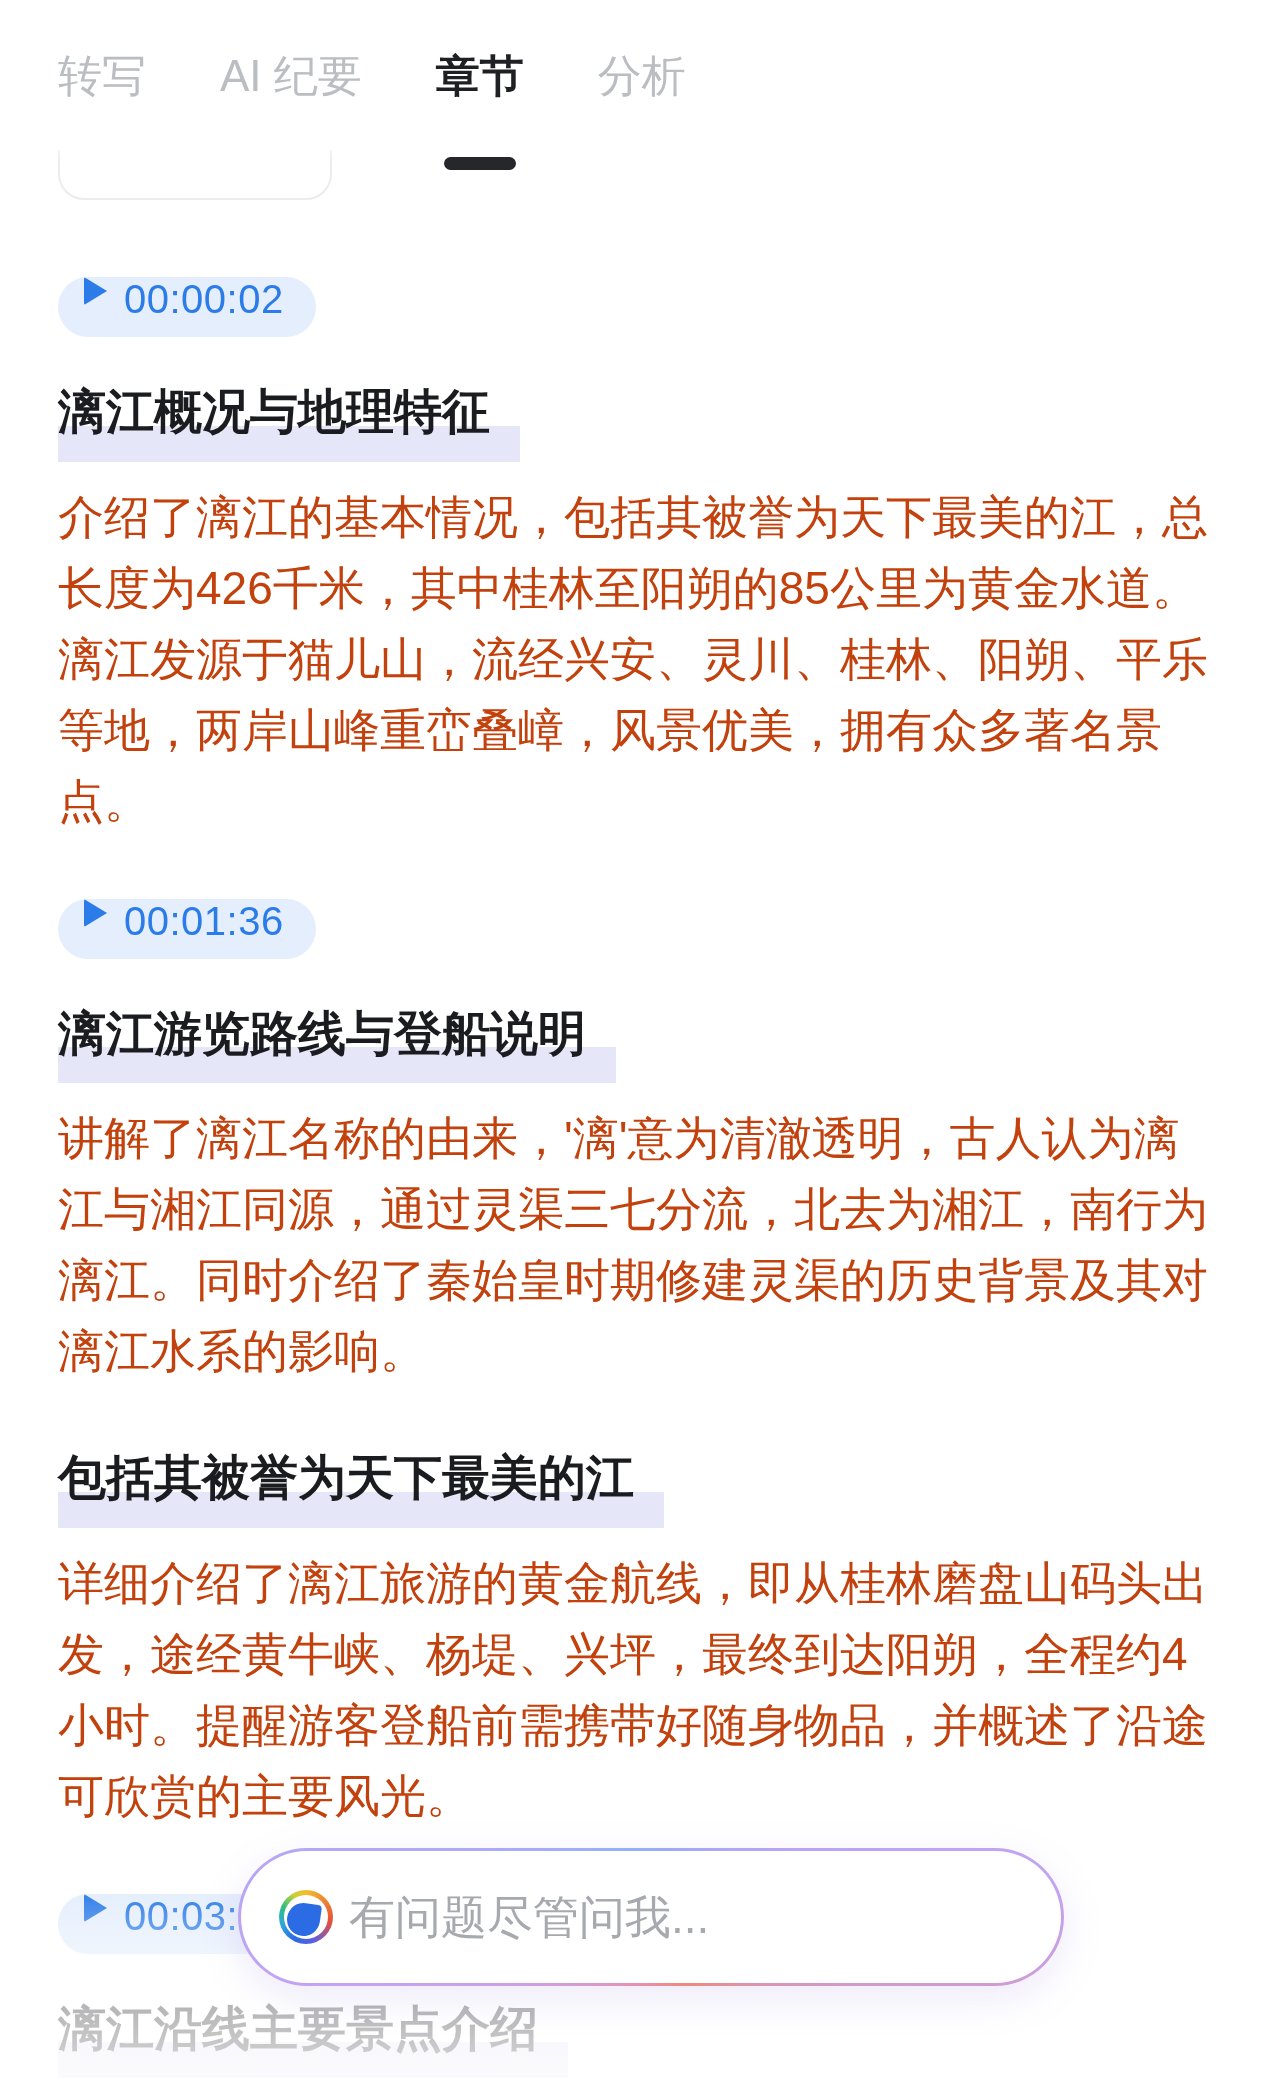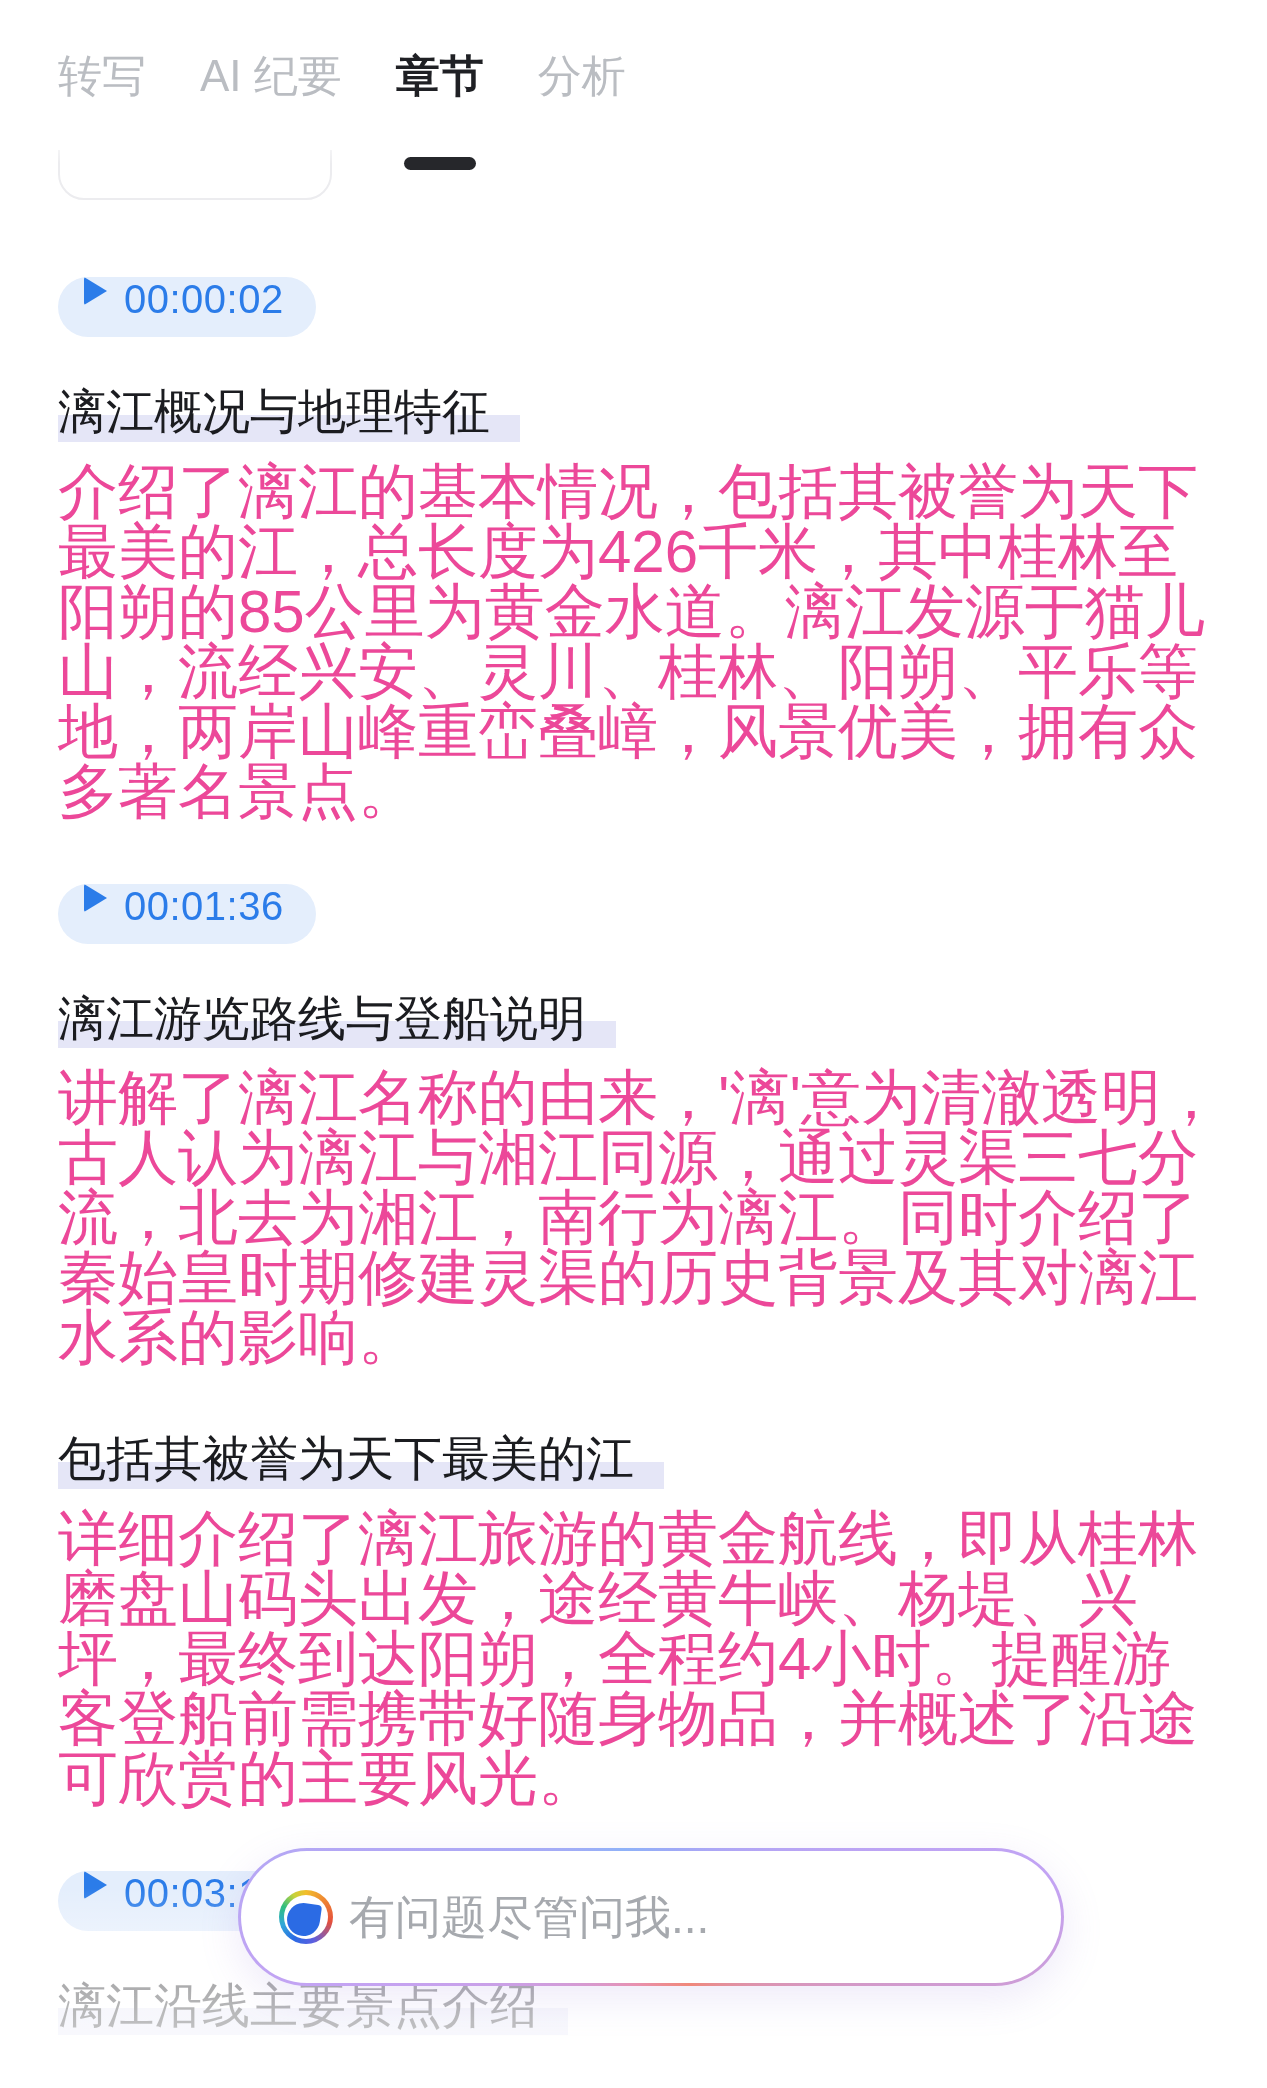--- a/index.html
+++ b/index.html
@@ -4,21 +4,21 @@
 <style>
   html,body{margin:0;padding:0;}
   body{
     width:1267px;height:2088px;position:relative;overflow:hidden;background:#fff;
     font-family:"Liberation Sans","DejaVu Sans",sans-serif;
     -webkit-font-smoothing:antialiased;
   }
   
   .tab-bar{
     position:absolute;top:0;left:0;right:0;height:150px;background:#fff;z-index:5;
-    display:flex;gap:54px;padding:52px 0 0 58px;box-sizing:border-box;
+    display:flex;gap:74px;padding:52px 0 0 58px;box-sizing:border-box;
   }
   .tab{position:relative;font-size:44px;line-height:1.1;color:#BABDC2;cursor:pointer;white-space:nowrap;}
   .tab.active{color:#1F2024;font-weight:700;}
   .tab-underline{
     position:absolute;left:50%;transform:translateX(-50%);top:105px;
     width:72px;height:13px;border-radius:7px;background:#26272B;
   }
   
   .scrolled-chip{
     position:absolute;top:124px;left:58px;width:274px;height:76px;
@@ -34,26 +34,26 @@
     display:inline-flex;align-items:flex-start;height:60px;padding:0 32px 0 26px;
     border-radius:32px;background:#E4EEFC;margin:0 0 46px 0;cursor:pointer;
   }
   .play-triangle{
     width:0;height:0;border-style:solid;border-width:14px 0 14px 23px;
     border-color:transparent transparent transparent #2B7CE9;margin-right:17px;border-radius:2px;
   }
   .time-text{font-size:40px;color:#2B7CE9;font-weight:500;letter-spacing:.5px;}
   .chapter-title{margin:0 0 20px 0;font-size:48px;line-height:1.22;}
   .chapter-title .hl{
-    display:inline-block;font-weight:400;color:#1B1C20;
-    padding:0 30px 0 0;
+    display:inline-block;font-weight:700;color:#1B1C20;
+    padding:0 30px 20px 0;
     background:linear-gradient(180deg,rgba(229,230,247,0) 54%,#E5E6F7 54%);
   }
   .chapter-desc{
-    margin:0 0 62px 0;font-size:60px;line-height:60px;color:#ec4899;
+    margin:0 0 62px 0;font-size:46px;line-height:71px;color:#c2410c;
     max-width:1164px;overflow-wrap:break-word;
   }
   
   .bottom-fade{
     position:absolute;left:0;top:1888px;width:100%;height:200px;z-index:20;pointer-events:none;
     background:linear-gradient(180deg,rgba(255,255,255,0) 0%,rgba(255,255,255,.62) 45%,rgba(255,255,255,.85) 100%);
   }
   
   .chat-bar{
     position:absolute;left:238px;top:1848px;width:826px;height:138px;border-radius:69px;

